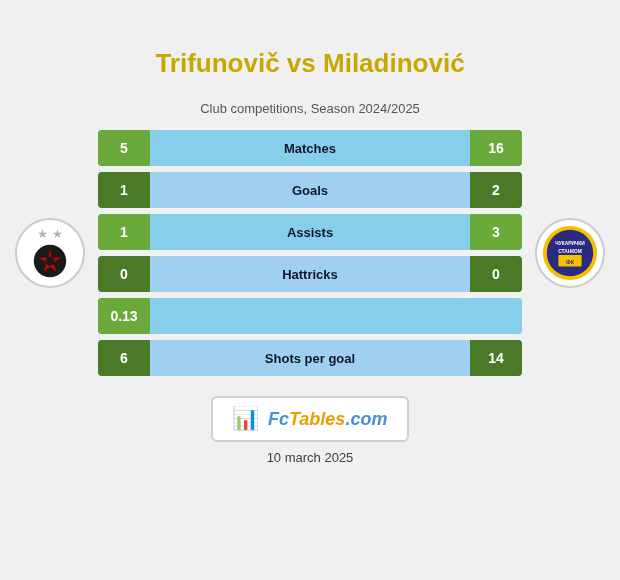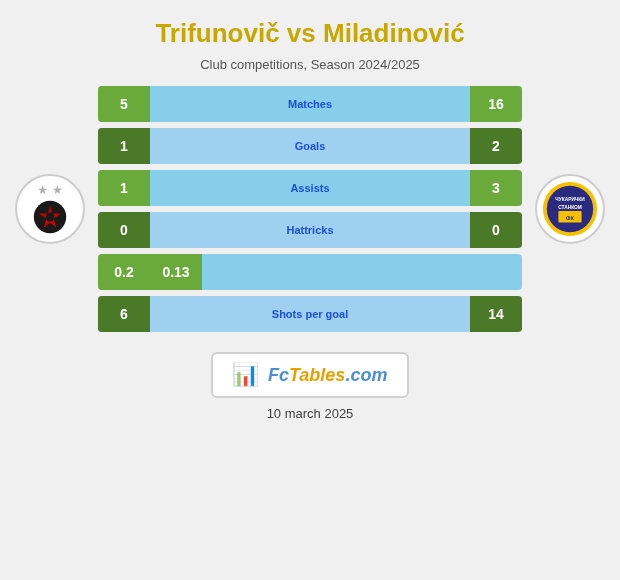--- a/index.html
+++ b/index.html
@@ -16,26 +16,27 @@
 
     .header {
       text-align: center;
       padding: 18px 10px 6px;
     }
 
     .header-title {
       font-size: 26px;
       font-weight: bold;
       color: #c8a800;
+      margin-top: 30px;
     }
 
     .header-subtitle {
       font-size: 13px;
       color: #555;
-      margin-top: 8px;
+      margin-top: 22px;
     }
 
     .main-content {
       display: flex;
       flex-direction: row;
       align-items: center;
       width: 100%;
       padding: 8px 10px;
       gap: 8px;
     }
@@ -114,23 +115,23 @@
       height: 100%;
       display: flex;
       align-items: center;
       justify-content: center;
       padding: 0 8px;
     }
 
     .stat-label {
       flex: 1;
       text-align: center;
-      font-size: 11px;
-      font-weight: bold;
-      color: #1d4ed8;
+      font-size: 13px;
+      font-weight: bold;
+      color: #0f172a;
     }
 
     .stat-right {
       background: #6aaa3a;
       color: white;
       font-weight: bold;
       font-size: 14px;
       min-width: 52px;
       height: 100%;
       display: flex;
@@ -238,21 +239,20 @@
         <div class="stat-left">1</div>
         <div class="stat-label">Assists</div>
         <div class="stat-right">3</div>
       </div>
       <div class="stat-row dark">
         <div class="stat-left">0</div>
         <div class="stat-label">Hattricks</div>
         <div class="stat-right">0</div>
       </div>
       <div class="stat-row">
-        <div class="stat-left">0.2</div>
         <div class="stat-right">0.13</div>
       </div>
       <div class="stat-row dark">
         <div class="stat-left">6</div>
         <div class="stat-label">Shots per goal</div>
         <div class="stat-right">14</div>
       </div>
     </div>
 
   <div class="team-logo">

